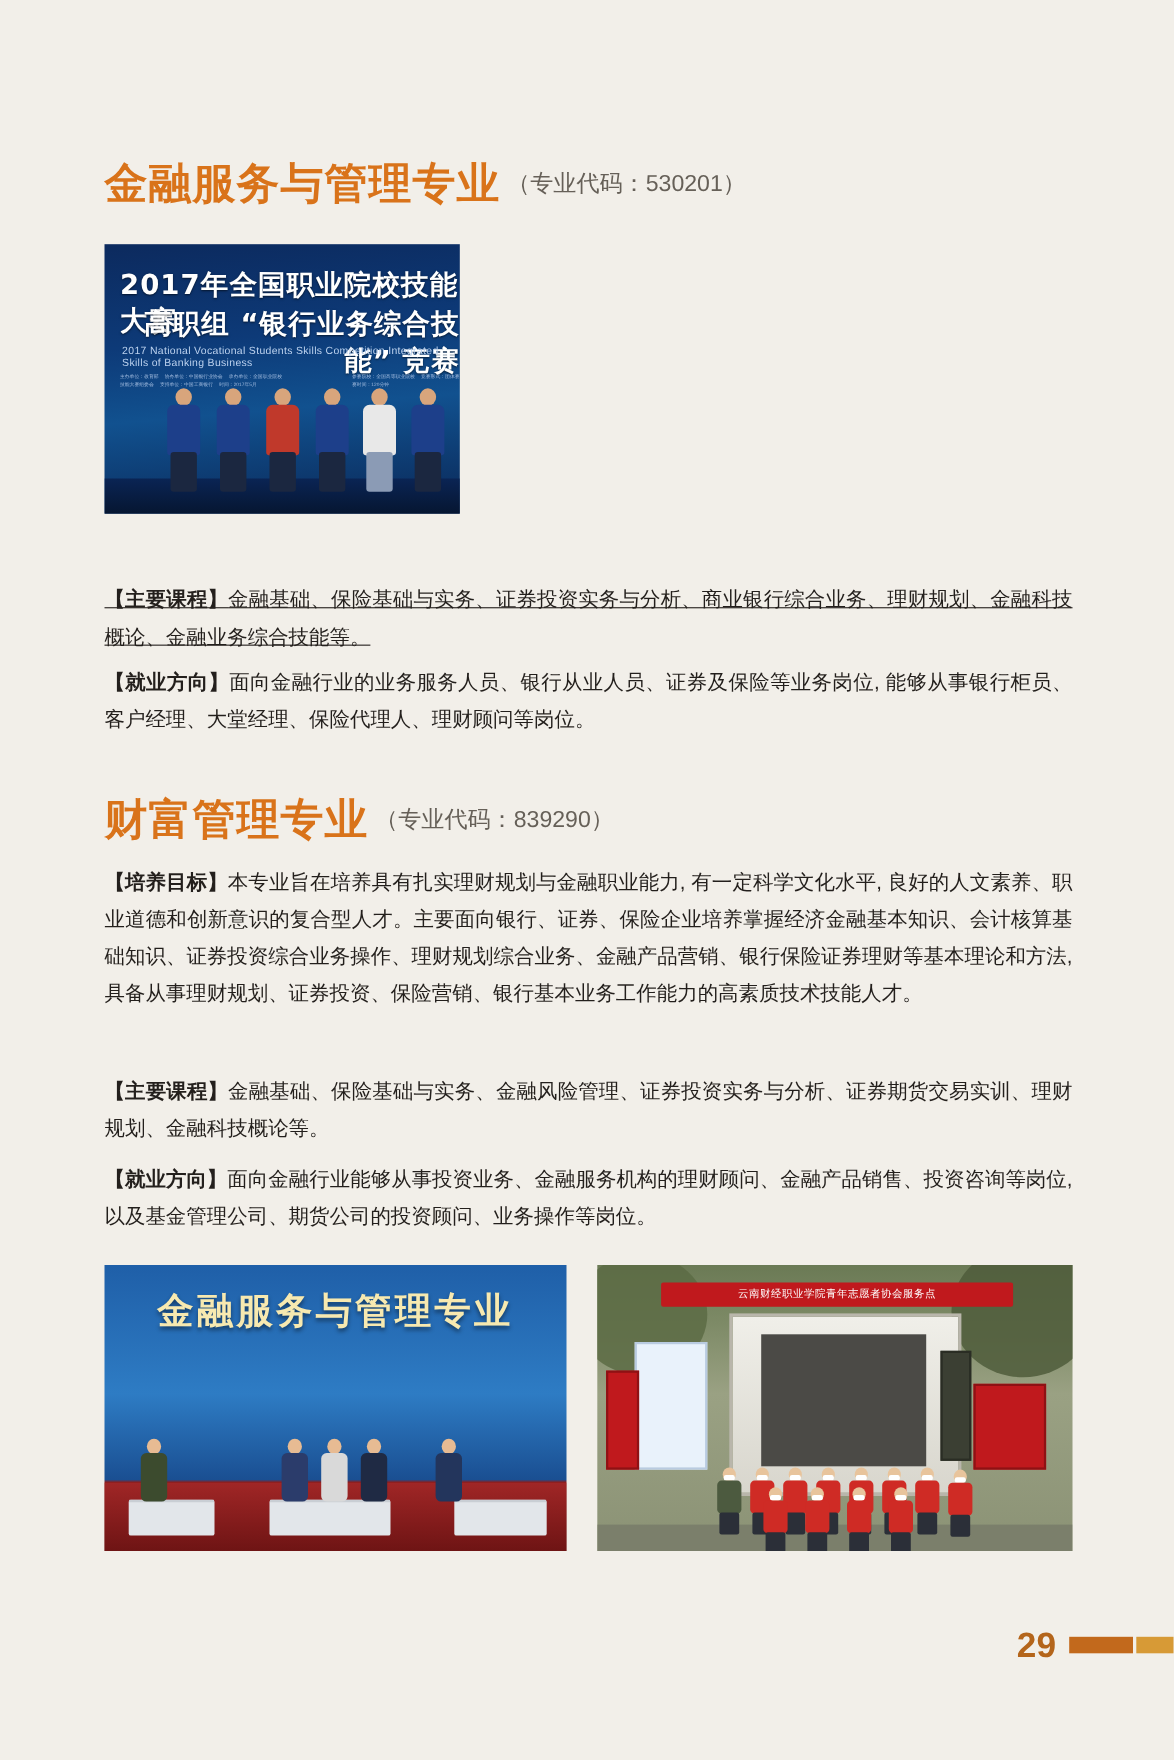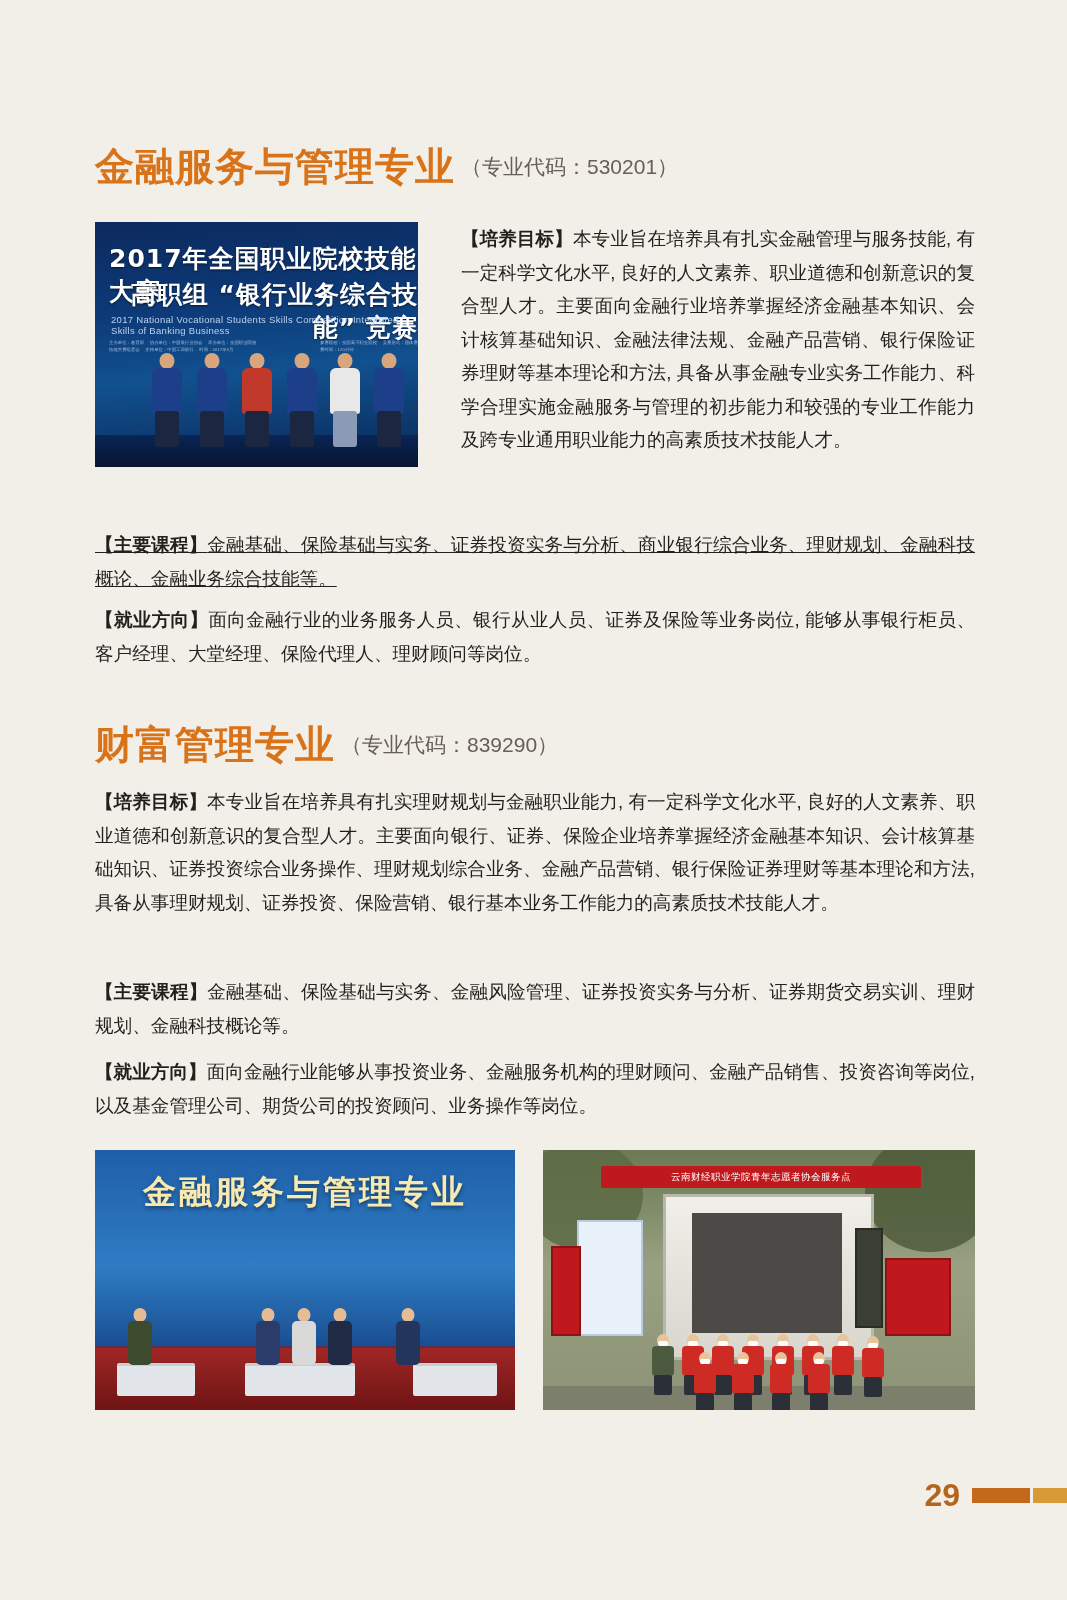--- a/index.html
+++ b/index.html
@@ -367,26 +367,20 @@
         <div class="body" style="background:#e8e8e8;"></div>
         <div class="legs" style="background:#8b9bb5;"></div>
     </div>
     <div class="pc-person" style="left:277px;">
       <div class="head"></div>
         <div class="body" style="background:#1d3f8a;"></div>
         <div class="legs"></div>
     </div>
   </div>
 
-  <div class="wrap-container">
-    <div class="wrap-float"></div>
-    <div class="wrap-text">
-      <span class="label">【培养目标】</span><span>本专业旨在培养具有扎实金融管理与服务技能, 有一定科学文化水平, 良好的人文素养、职业道德和创新意识的复合型人才。主要面向金融行业培养掌握经济金融基本知识、会计核算基础知识、金融法律法规、金融产品营销、银行保险证券理财等基本理论和方法, 具备从事金融专业实务工作能力、科学合理实施金融服务与管理的初步能力和较强的专业工作能力及跨专业通用职业能力的高素质技术技能人才。</span>
-    </div>
-  </div>
 
   <div class="para" style="left:95px; top:528px; width:880px;text-decoration:underline;">
     <span class="label">【主要课程】</span><span>金融基础、保险基础与实务、证券投资实务与分析、商业银行综合业务、理财规划、金融科技概论、金融业务综合技能等。</span>
   </div>
 
   <div class="para" style="left:95px; top:603px; width:880px;">
     <span class="label">【就业方向】</span><span>面向金融行业的业务服务人员、银行从业人员、证券及保险等业务岗位, 能够从事银行柜员、客户经理、大堂经理、保险代理人、理财顾问等岗位。</span>
   </div>
 
   <div class="major-heading" style="left:95px; top:718px;">

